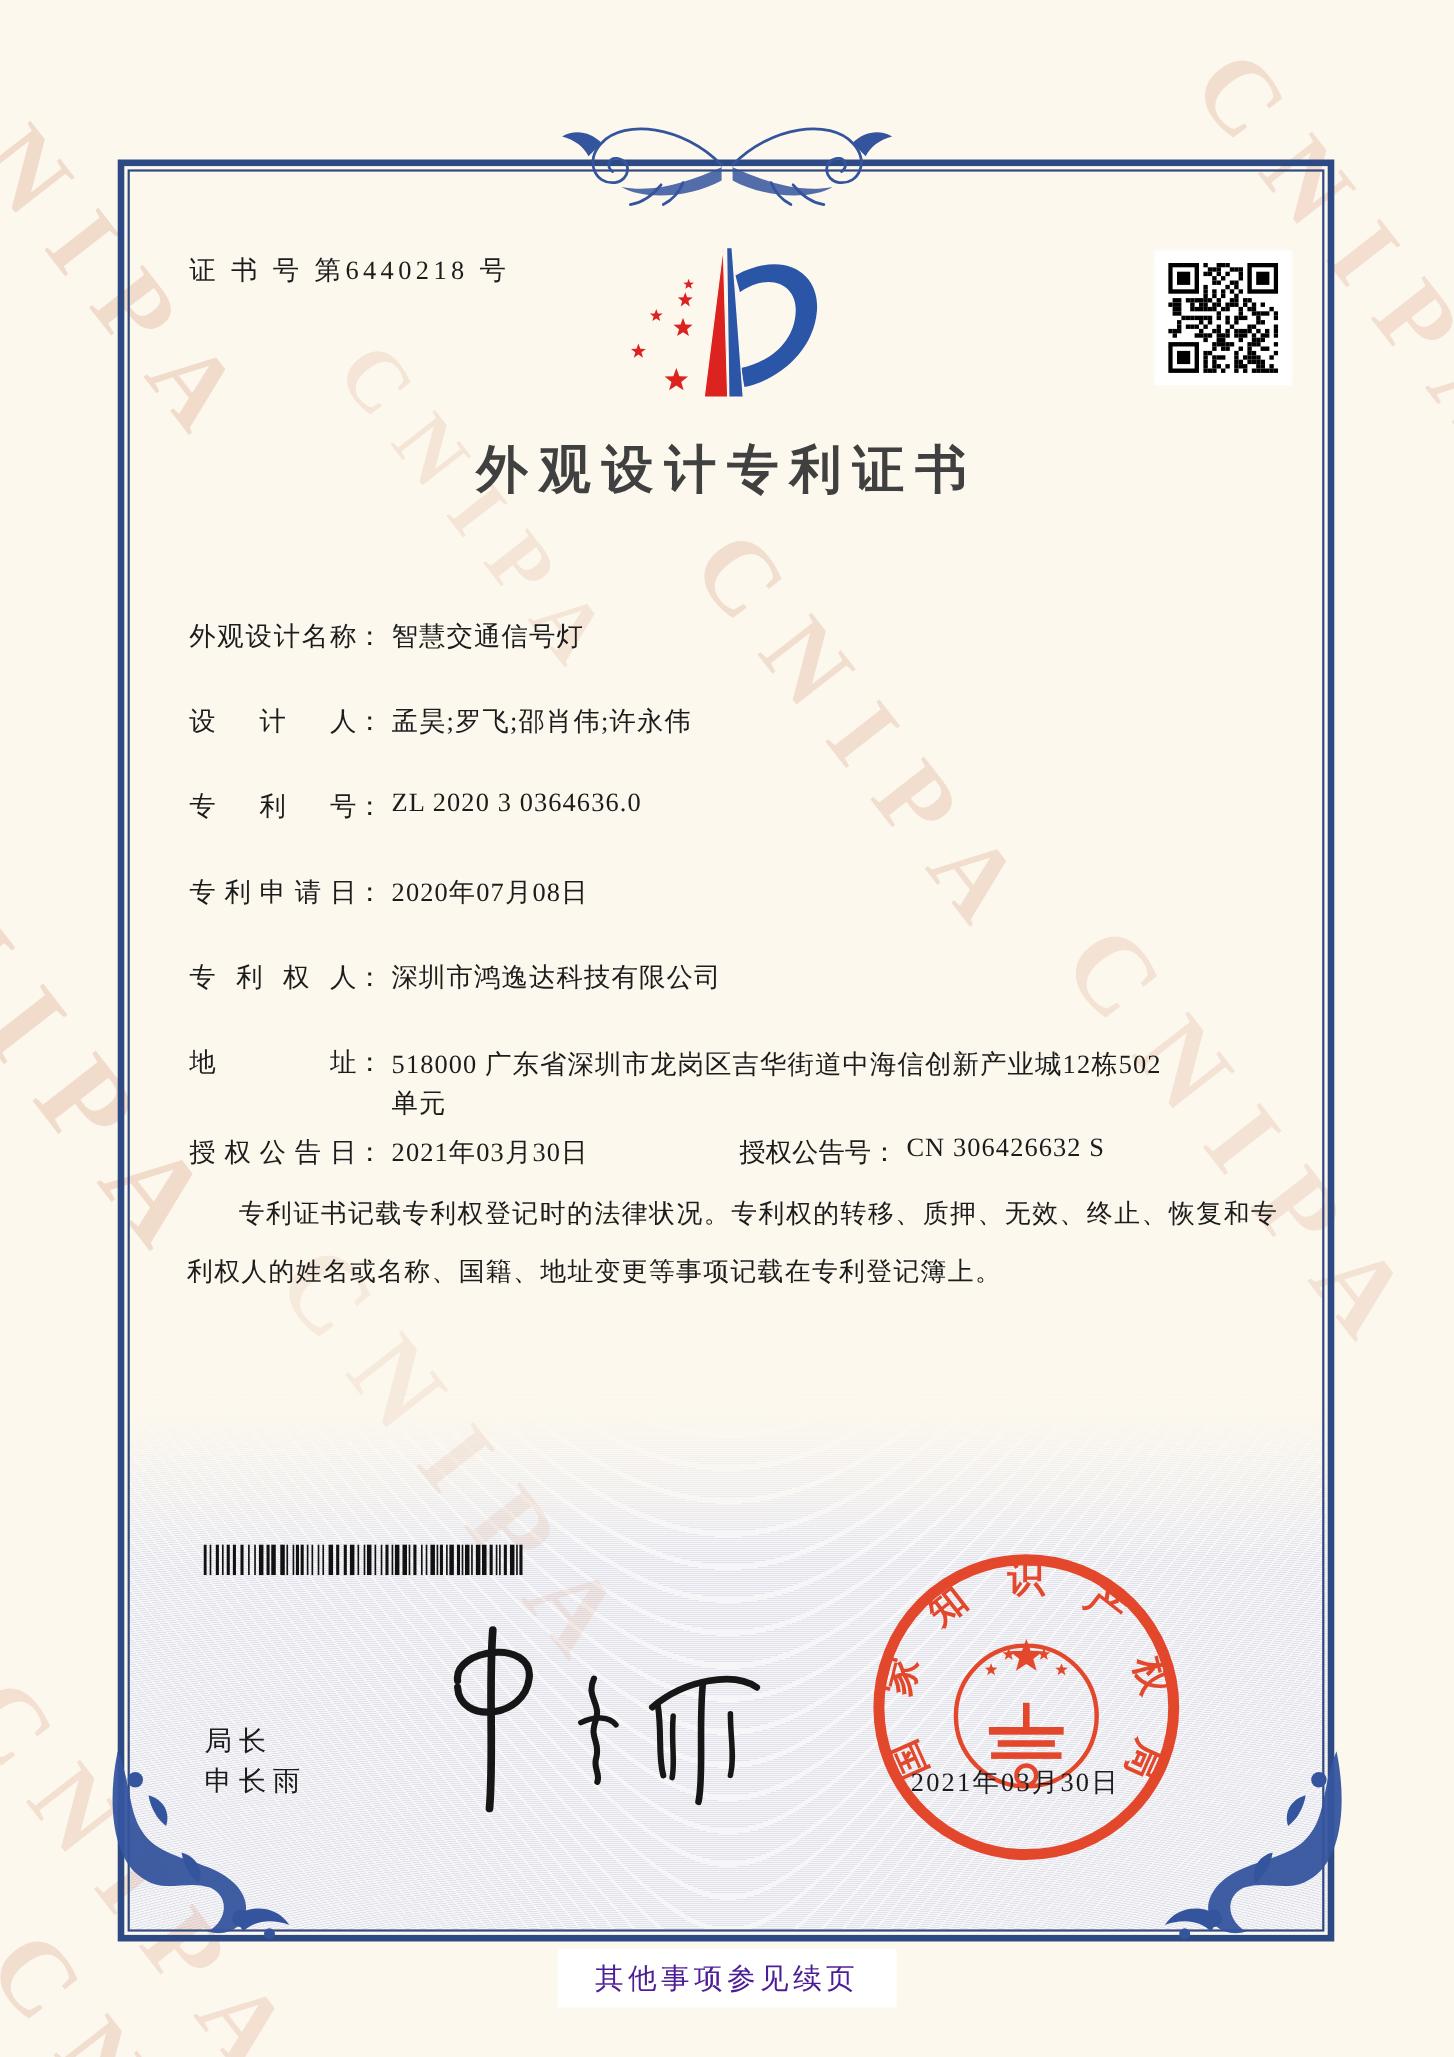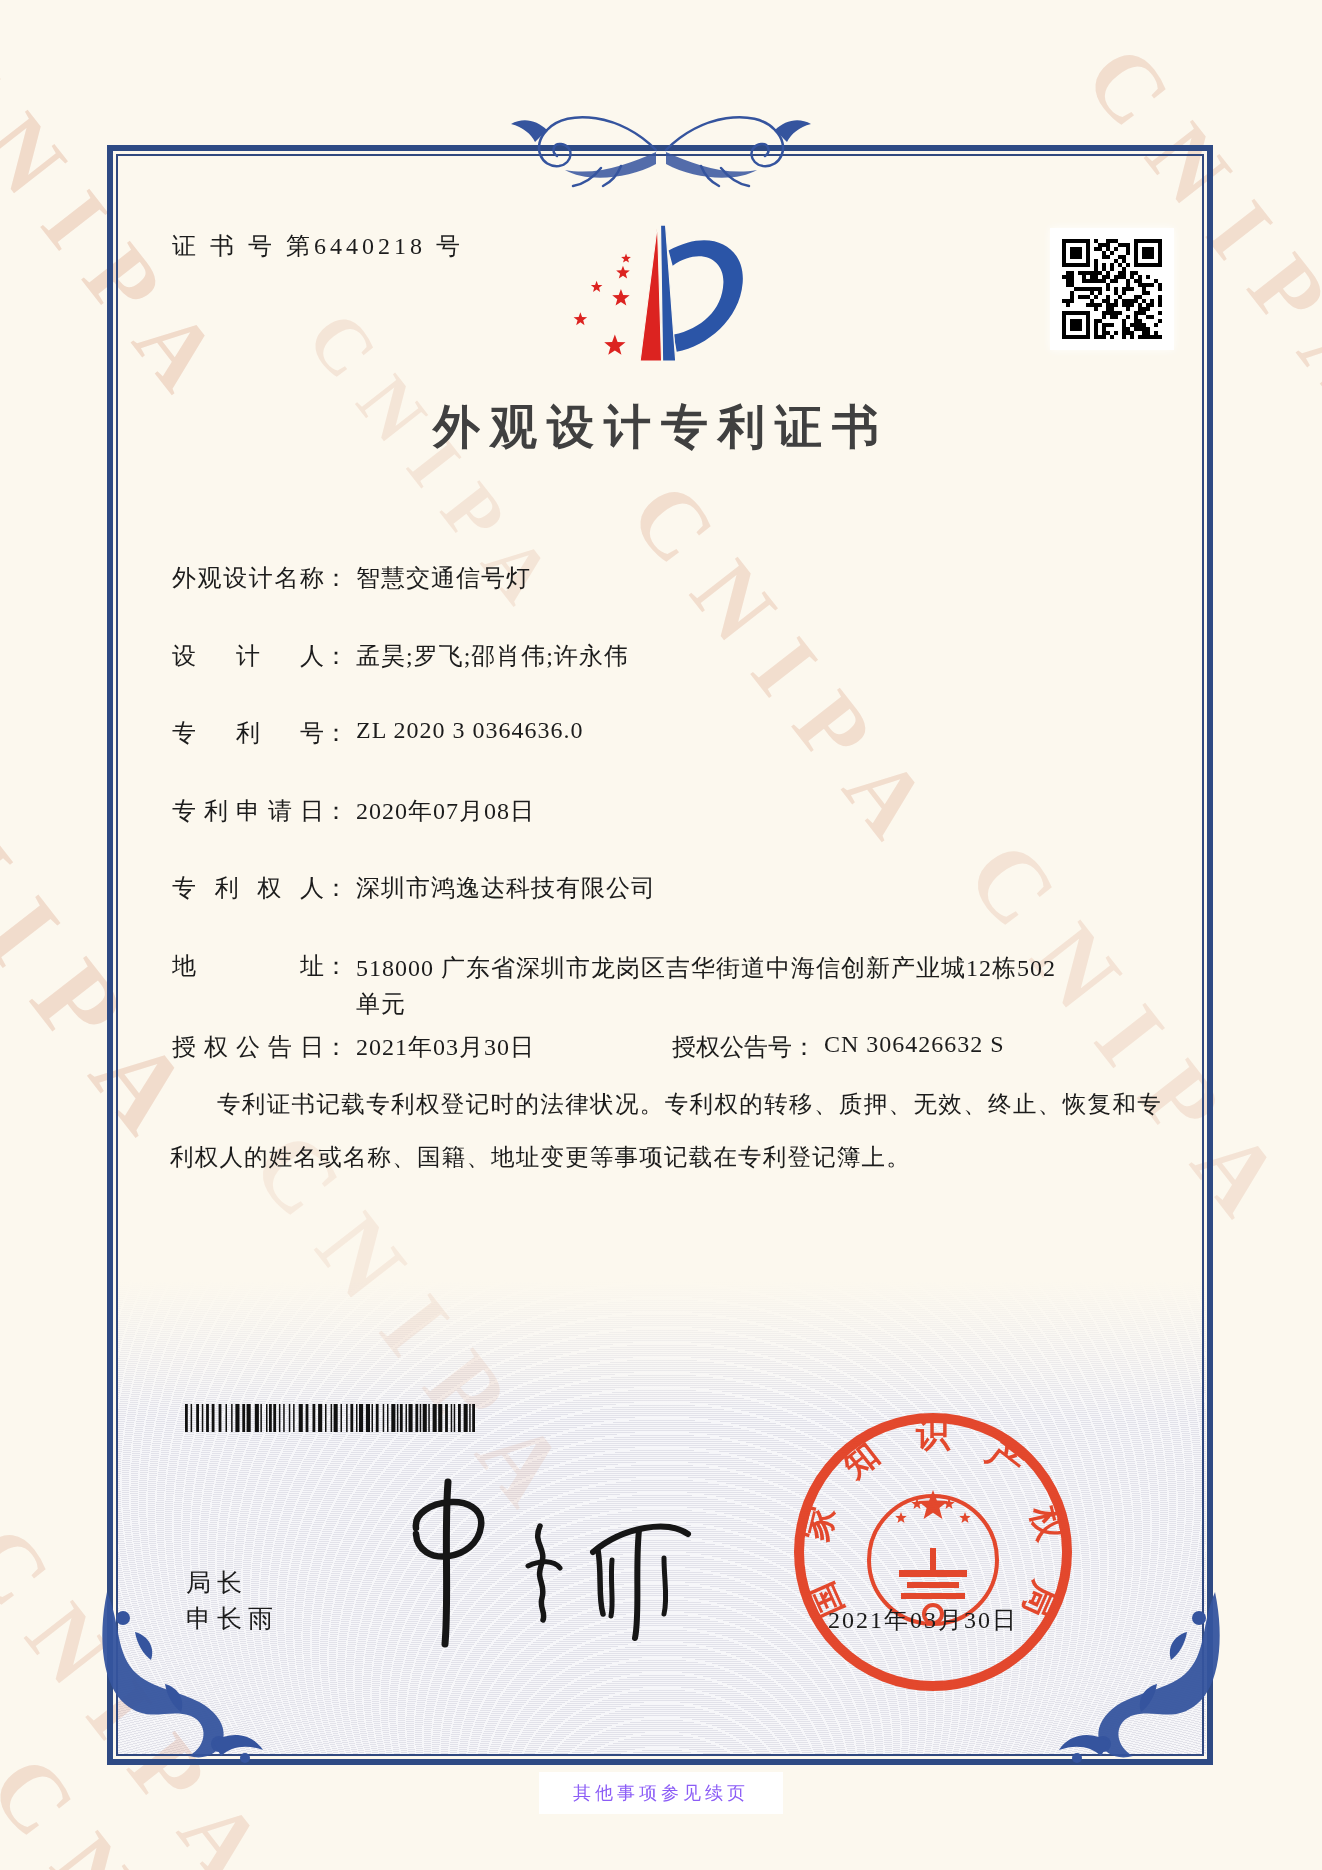--- a/index.html
+++ b/index.html
@@ -67,21 +67,21 @@
   .seal-date{
     position:absolute;z-index:5;left:828px;top:1604px;font-size:24px;
     letter-spacing:2px;color:#1b1b1b;
   }
   .page-indicator{
     position:absolute;z-index:5;left:0;top:1708px;width:1322px;text-align:center;
     font-size:21px;letter-spacing:2px;color:#2a2a2a;
   }
   .continuation-note{
     position:absolute;z-index:8;left:50%;transform:translateX(-50%);top:1772px;
-    background:#ffffff;padding:9px 34px;font-size:18px;letter-spacing:4px;color:#8b5cf6;
+    background:#ffffff;padding:9px 34px;font-size:26px;letter-spacing:4px;color:#4c1d95;
   }
 </style>
 </head>
 <body>
 
 <div class="page">
 
   <div class="wave-band"></div>
   <div class="wave-fade"></div>
 

